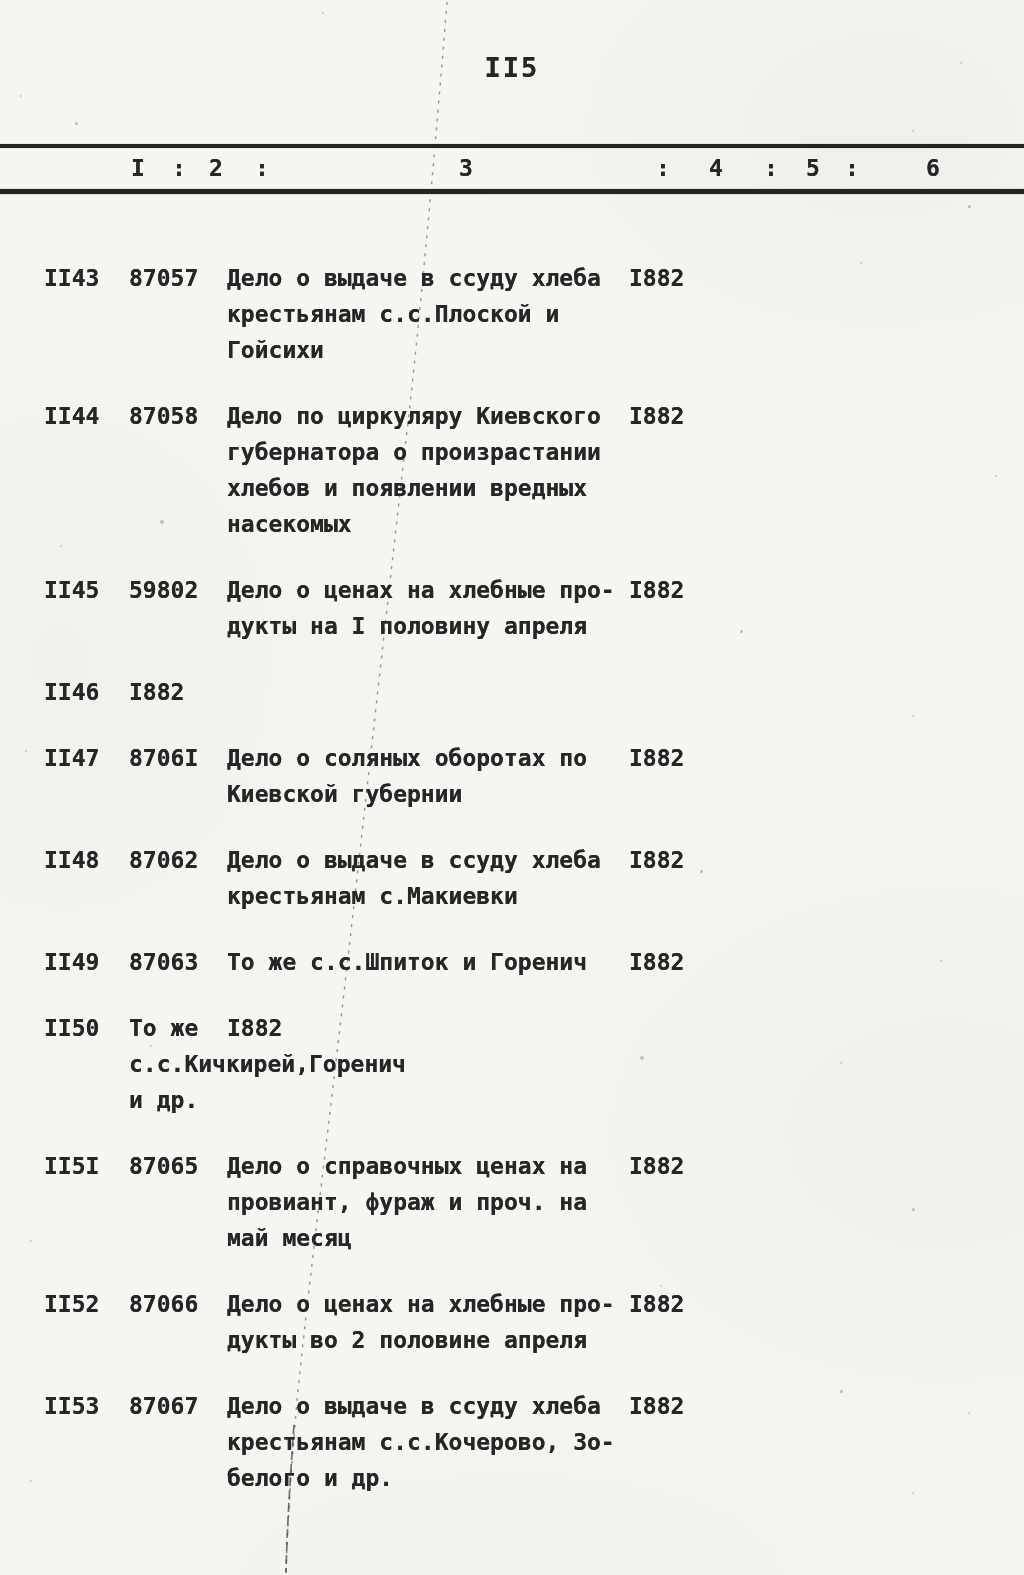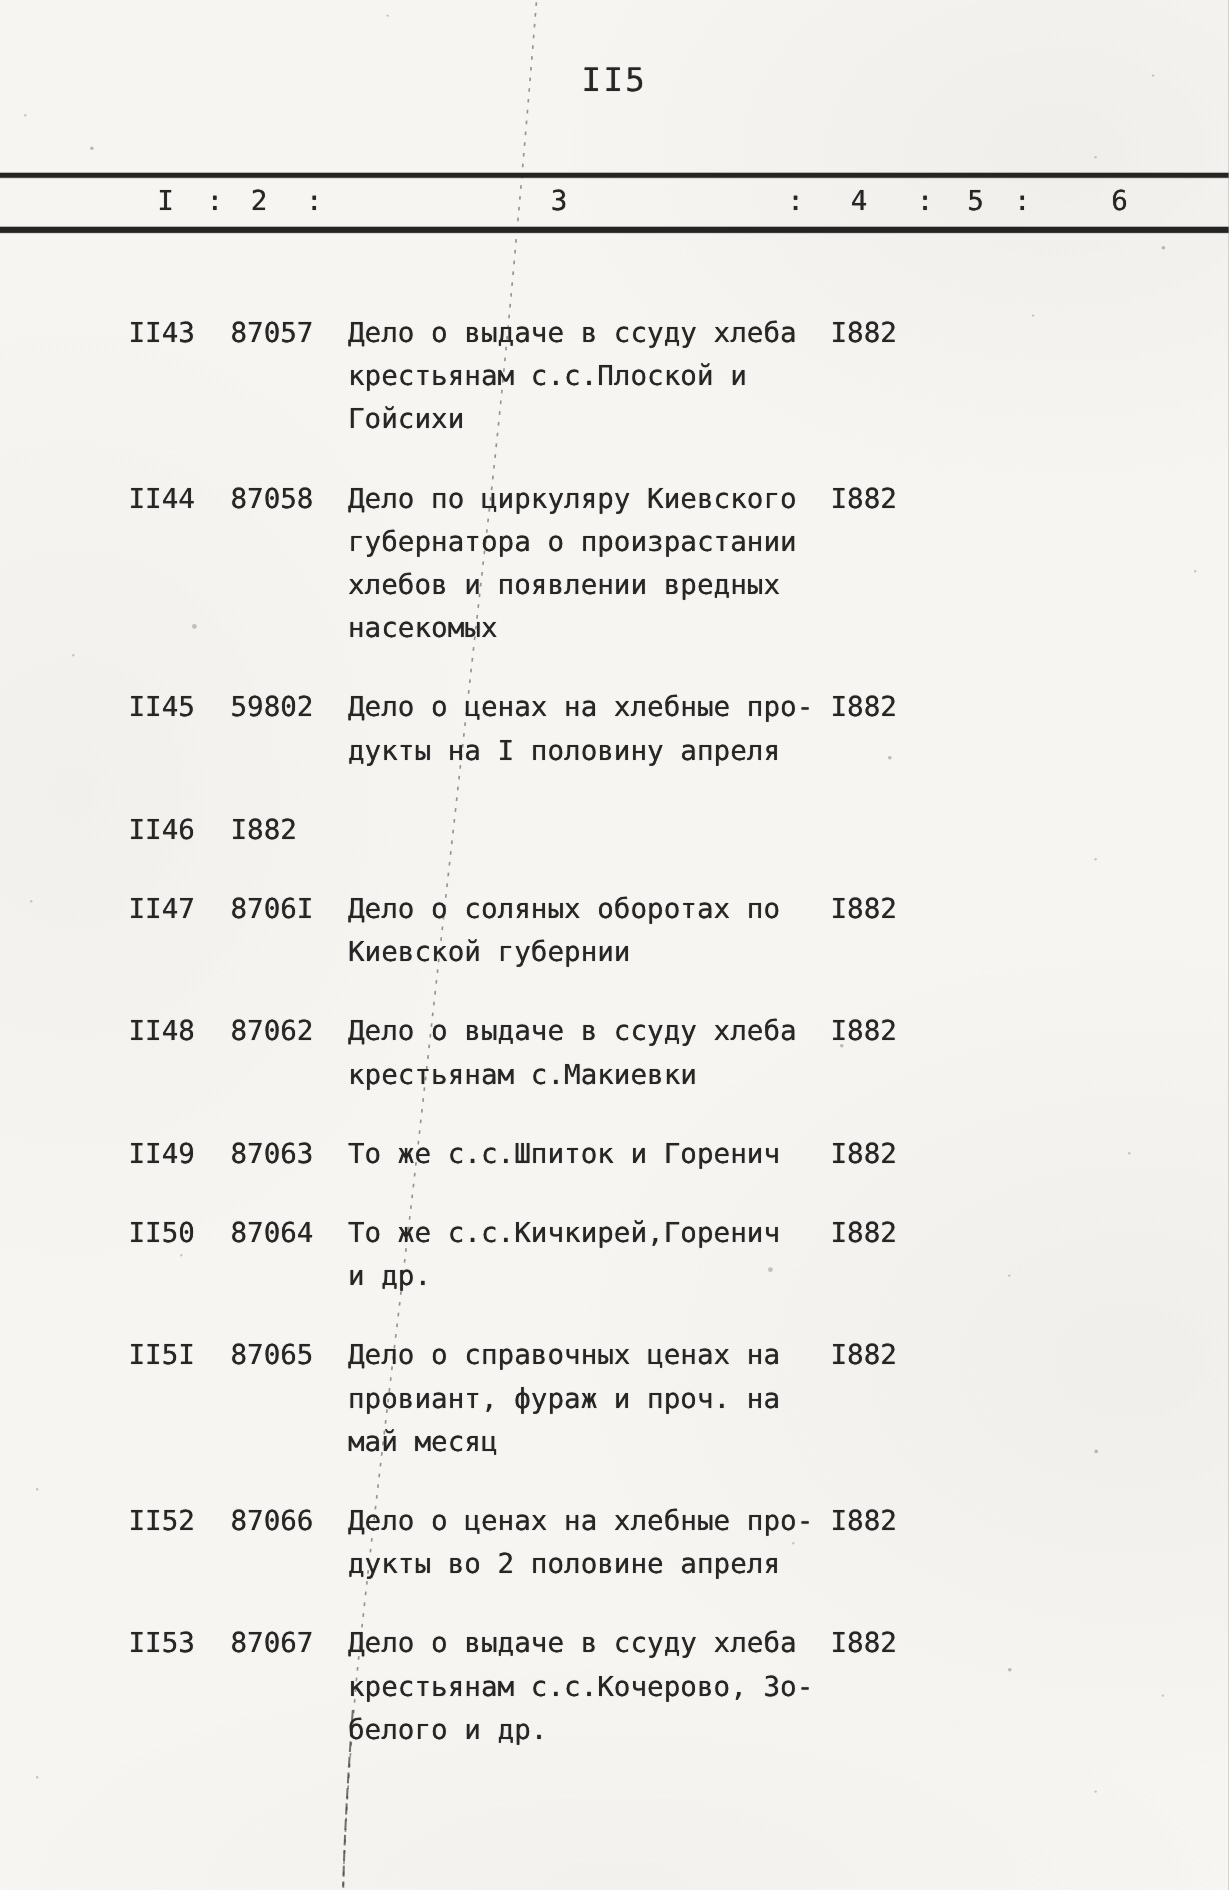--- a/index.html
+++ b/index.html
@@ -10,34 +10,34 @@
     overflow:hidden;
     font-family:"DejaVu Sans Mono","Liberation Mono",monospace;
     color:#262626;
     background:
       radial-gradient(620px 420px at 86% 8%, rgba(40,40,40,0.03), transparent 70%),
       radial-gradient(520px 620px at 6% 42%, rgba(40,40,40,0.025), transparent 70%),
       radial-gradient(700px 520px at 92% 72%, rgba(40,40,40,0.03), transparent 70%),
       radial-gradient(800px 300px at 50% 100%, rgba(40,40,40,0.02), transparent 70%),
       #f6f5f1;
   }
-  .ink{ text-shadow:0 0 0.6px rgba(35,35,35,0.85); font-weight:normal; }
+  .ink{ text-shadow:0 0 0.6px rgba(35,35,35,0.85); font-weight:bold; }
   .page-number{
     position:absolute;top:52px;left:0;width:100%;
     text-align:center;font-size:27px;letter-spacing:2px;
   }
   .rule{position:absolute;left:0;width:1024px;background:#242424;box-shadow:0 0 1px rgba(0,0,0,.5);}
   .rule-top{top:144px;height:4px;}
   .rule-bottom{top:189px;height:5px;}
   .thead-cell{position:absolute;top:155px;font-size:23px;}
   .rows{position:absolute;top:260px;left:0;width:1024px;}
   .row{
     display:grid;
     grid-template-columns:85px 98px 402px auto;
-    padding-left:107px;
+    padding-left:44px;
     margin-bottom:30px;
     font-size:23px;line-height:36px;
   }
   .cell{white-space:pre-line;}
   .crease{position:absolute;top:0;left:0;pointer-events:none;}
   .speck{position:absolute;width:3px;height:3px;border-radius:50%;background:rgba(60,60,60,.32);}
   .speck.s2{width:2px;height:2px;background:rgba(60,60,60,.25);}
   .speck.s4{width:4px;height:4px;background:rgba(60,60,60,.28);}
 </style>
 </head>
@@ -119,21 +119,20 @@
 
   <div class="row">
     <div class="cell ink">II49</div>
     <div class="cell ink">87063</div>
     <div class="cell ink">То же с.с.Шпиток и Горенич</div>
     <div class="cell ink">I882</div>
   </div>
 
   <div class="row">
     <div class="cell ink">II50</div>
-    <div class="cell ink">87064</div>
     <div class="cell ink">То же с.с.Кичкирей,Горенич
 и др.</div>
     <div class="cell ink">I882</div>
   </div>
 
   <div class="row">
     <div class="cell ink">II5I</div>
     <div class="cell ink">87065</div>
     <div class="cell ink">Дело о справочных ценах на
 провиант, фураж и проч. на

